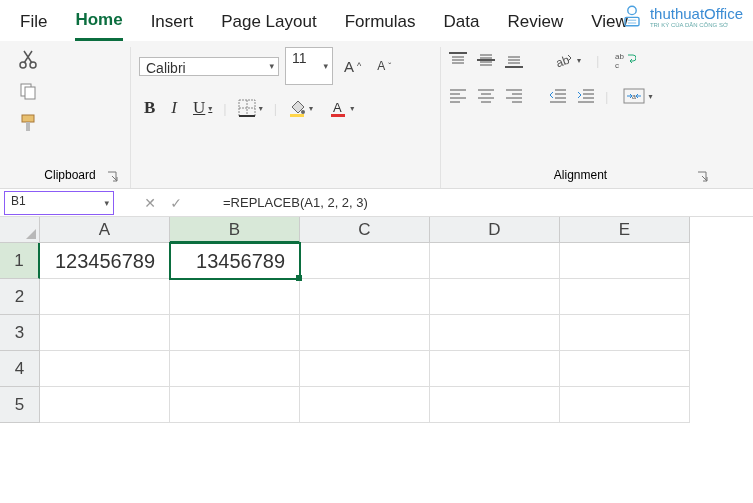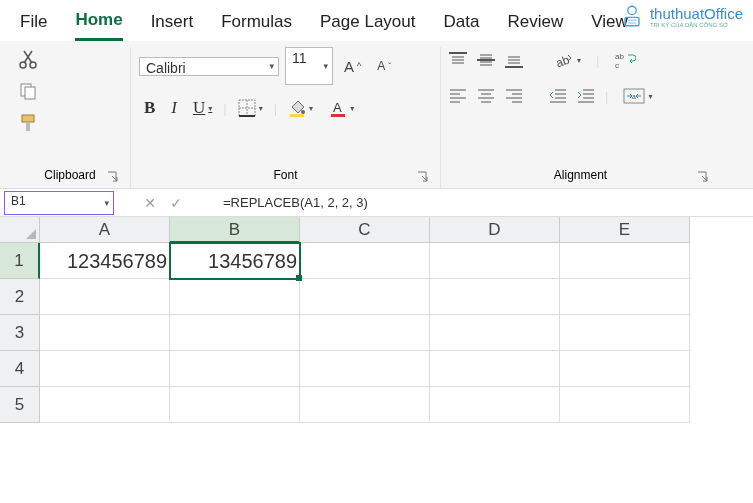--- a/index.html
+++ b/index.html
@@ -63,33 +63,33 @@
 .grid { position: relative; }
 .col-headers { display: flex; height: 26px; }
 .corner { width: 40px; background: #eef0f1; border-right: 1px solid #ccc; border-bottom: 1px solid #ccc; position: relative; }
 .corner::after { content: ""; position: absolute; right: 3px; bottom: 3px; width: 0; height: 0; border-left: 10px solid transparent; border-bottom: 10px solid #b8b8b8; }
 .col-h { width: 130px; text-align: center; background: #eef0f1; border-right: 1px solid #ccc; border-bottom: 1px solid #ccc; font-size: 17px; color: #444; line-height: 26px; }
 .col-h.sel { background: #d8e8d8; border-bottom: 2px solid #0b6e3f; }
 .rows { }
 .row { display: flex; height: 36px; }
 .row-h { width: 40px; background: #eef0f1; border-right: 1px solid #ccc; border-bottom: 1px solid #ccc; text-align: center; font-size: 17px; color: #444; line-height: 36px; }
 .row-h.sel { background: #d8e8d8; border-right: 2px solid #0b6e3f; }
-.cell { width: 130px; border-right: 1px solid #ddd; border-bottom: 1px solid #ddd; padding: 4px 2px; font-size: 20px; text-align: right; line-height: 28px; }
+.cell { width: 130px; border-right: 1px solid #ddd; border-bottom: 1px solid #ddd; padding: 4px 14px; font-size: 20px; text-align: right; line-height: 28px; }
 .cell.selected { outline: 2px solid #0b6e3f; outline-offset: -1px; position: relative; }
 .cell.selected::after { content: ""; position: absolute; right: -3px; bottom: -3px; width: 6px; height: 6px; background: #0b6e3f; }
 </style>
 </head>
 <body>
 
 <div class="tabs">
   <div class="tab">File</div>
   <div class="tab active">Home</div>
   <div class="tab">Insert</div>
+  <div class="tab">Page Layout</div>
   <div class="tab">Formulas</div>
-  <div class="tab">Page Layout</div>
   <div class="tab">Data</div>
   <div class="tab">Review</div>
   <div class="tab">View</div>
   <div class="watermark">
     <svg class="wm-icon" viewBox="0 0 40 40">
         <circle cx="20" cy="12" r="6" fill="none" stroke="#4aa0e0" stroke-width="2"></circle>
         <rect x="10" y="22" width="20" height="12" rx="2" fill="none" stroke="#4aa0e0" stroke-width="2"></rect>
         <line x1="14" y1="26" x2="26" y2="26" stroke="#4aa0e0"></line>
         <line x1="14" y1="30" x2="26" y2="30" stroke="#4aa0e0"></line>
       </svg>
@@ -167,26 +167,20 @@
         </span>
         <span class="btn">
           <svg class="font-color-icon" viewBox="0 0 18 18">
               <text x="4" y="13" font-size="13" font-family="serif" fill="#333">A</text>
               <rect x="2" y="15" width="14" height="3" fill="#e03030"></rect>
             </svg>
           <span class="tiny-arrow">▾</span>
         </span>
       </div>
     </div>
-    <div class="group-label">
-      <span>Font</span>
-      <svg class="group-launcher" viewBox="0 0 14 14">
-          <path d="M2 2 h8 v8 M6 6 l5 5 M11 7 v4 h-4" stroke="#777" fill="none"></path>
-        </svg>
-    </div>
   </div>
 
   <div class="group" style="width:280px">
     <div class="group-body align-body">
       <div class="align-row">
         <svg class="align-icon" viewBox="0 0 18 16">
             <line x1="0" y1="1" x2="18" y2="1" stroke="#555" stroke-width="2"></line>
             <line x1="3" y1="5" x2="15" y2="5" stroke="#555"></line>
             <line x1="3" y1="8" x2="15" y2="8" stroke="#555"></line>
             <line x1="3" y1="11" x2="15" y2="11" stroke="#555"></line>

